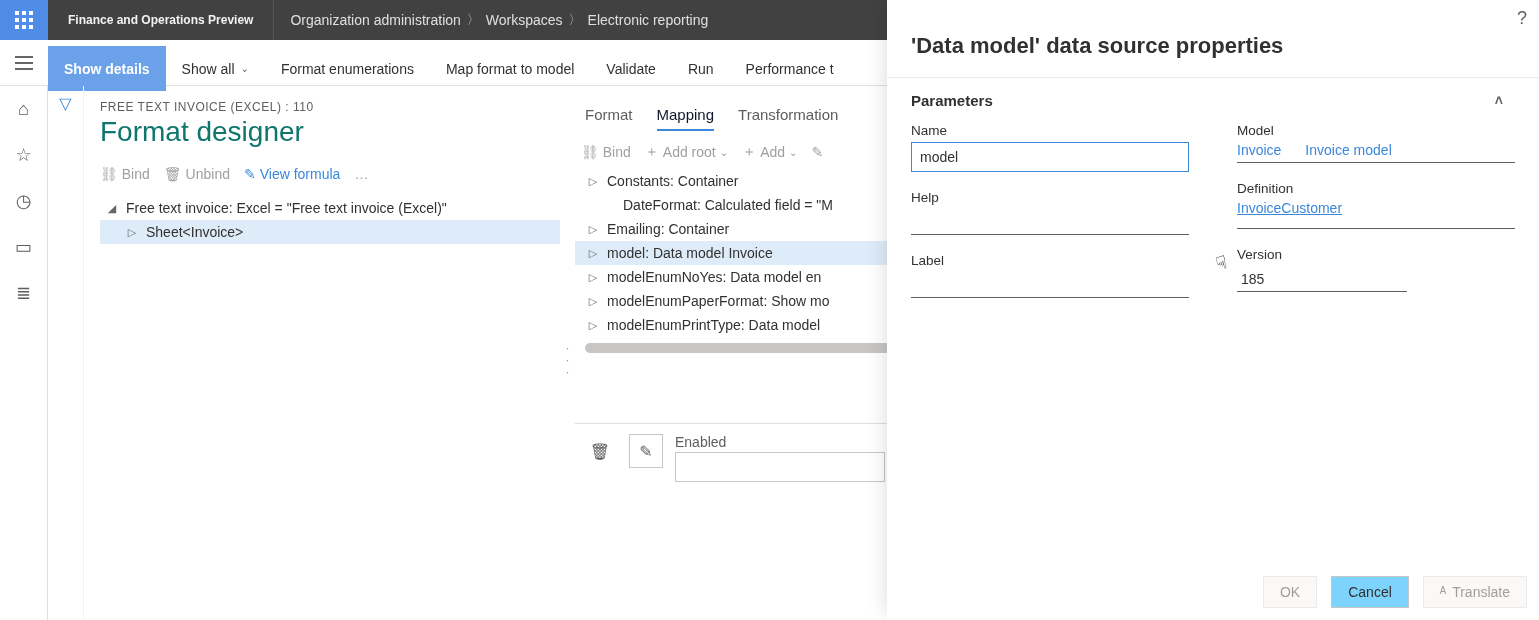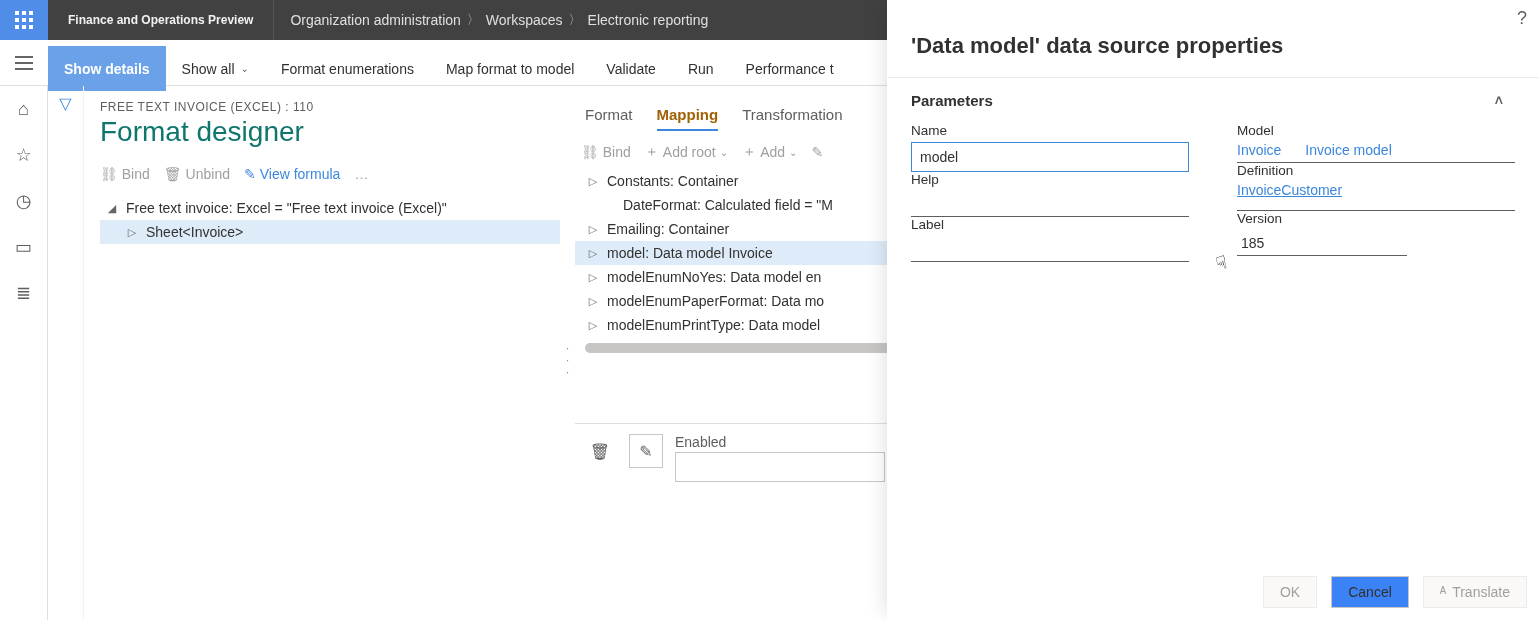--- a/index.html
+++ b/index.html
@@ -164,21 +164,21 @@
   }
   .tabs {
     display:flex;
     gap:24px;
     padding:0 4px;
     margin-left:6px;
     color:#605e5c;
     font-size:15px;
   }
   .tab { padding:6px 0; cursor:pointer;}
-  .tab.active { color:#a16207; border-bottom:2px solid #3a87dc; font-weight:700;}
+  .tab.active { color:#0f172a; border-bottom:2px solid #3a87dc; font-weight:400;}
   .mini-toolbar2 {
     display:flex;
     align-items:center;
     gap:14px;
     color:#a19f9d;
     margin:12px 0 8px 6px;
     font-size:14px;
   }
   .mini-toolbar2 .itm { display:flex; align-items:center; gap:4px;}
   .mini-toolbar2 .caret { font-size:10px; color:#999;}
@@ -267,21 +267,21 @@
     font-weight:600;
     font-size:15px;
   }
   .section-head .exp { color:#605e5c; font-size:14px; cursor:pointer;}
   .form-grid {
     display:flex;
     padding: 8px 24px;
     gap:48px;
   }
   .col { flex:1; }
-  .field { }
+  .field { margin-bottom:18px; }
   .lbl { font-size:13.5px; color:#323130; margin-bottom:4px; display:block; font-weight:400;}
   .txtin {
     width:100%; height:30px;
     border:1px solid #3a87dc;
     padding:0 8px;
     font-size:14px;
     color:#323130;
   }
   .readonly-line {
     border-bottom:1px solid #605e5c;
@@ -295,21 +295,21 @@
     margin-top:auto;
     display:flex;
     justify-content:flex-end;
     gap:14px;
     padding:8px 12px 0 16px;
   }
   .pbtn {
     height:32px;
     padding:0 16px;
     border:1px solid #c8c6c4;
-    background:#3b82f6;
+    background:#7dd3fc;
     color:#323130;
     font-size:14px;
     cursor:pointer;
     display:flex; align-items:center; gap:6px;
   }
   .pbtn.disabled {
     color:#a19f9d;
     border-color:#edebe9;
     background:#faf9f8;
     cursor:default;
@@ -450,21 +450,21 @@
           <div class="trow sel">
               <span class="tree-caret">▷</span>
               <span>model: Data model Invoice</span>
             </div>
           <div class="trow">
               <span class="tree-caret">▷</span>
               <span>modelEnumNoYes: Data model en</span>
             </div>
           <div class="trow">
               <span class="tree-caret">▷</span>
-              <span>modelEnumPaperFormat: Data mo</span>
+              <span>modelEnumPaperFormat: Show mo</span>
             </div>
           <div class="trow">
               <span class="tree-caret">▷</span>
               <span>modelEnumPrintType: Data model</span>
             </div>
         </div>
         <div class="scrollbar-h">
             <div class="thumb"></div>
           </div>
 

